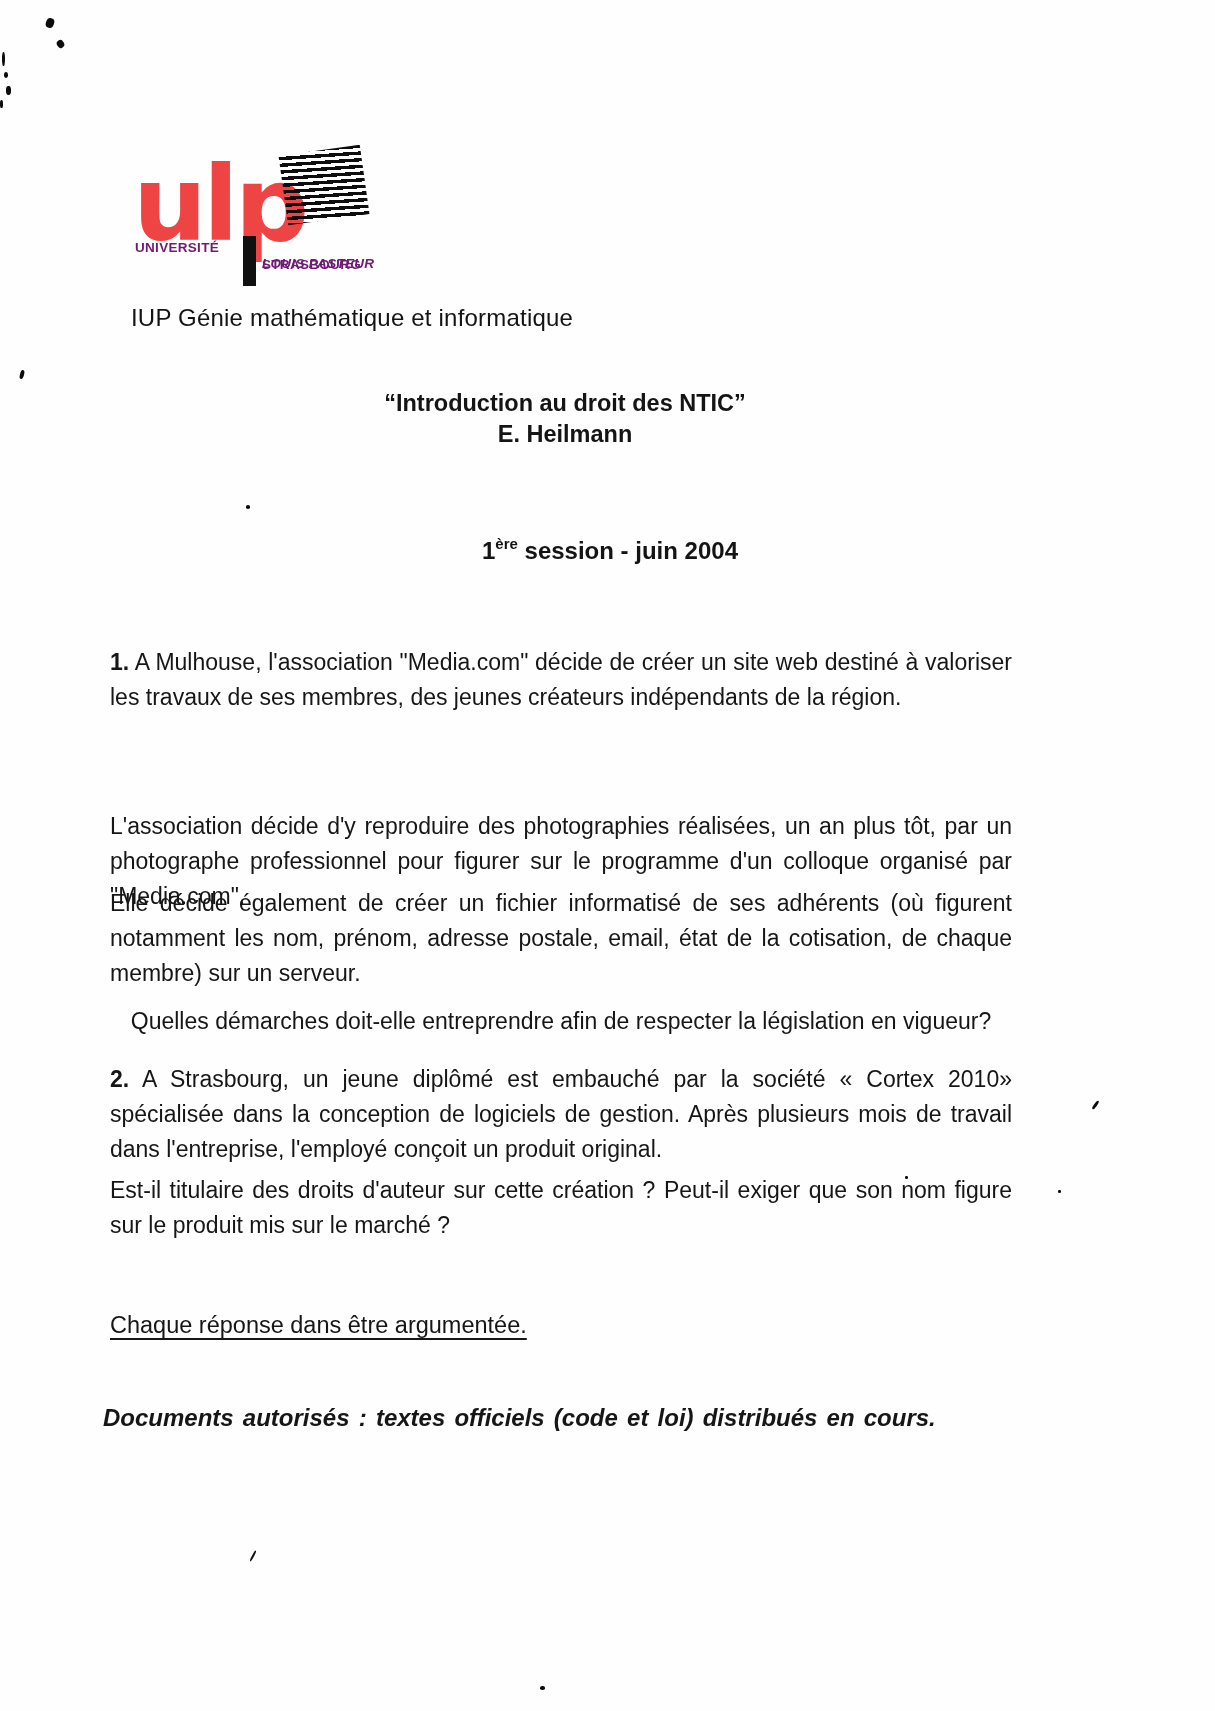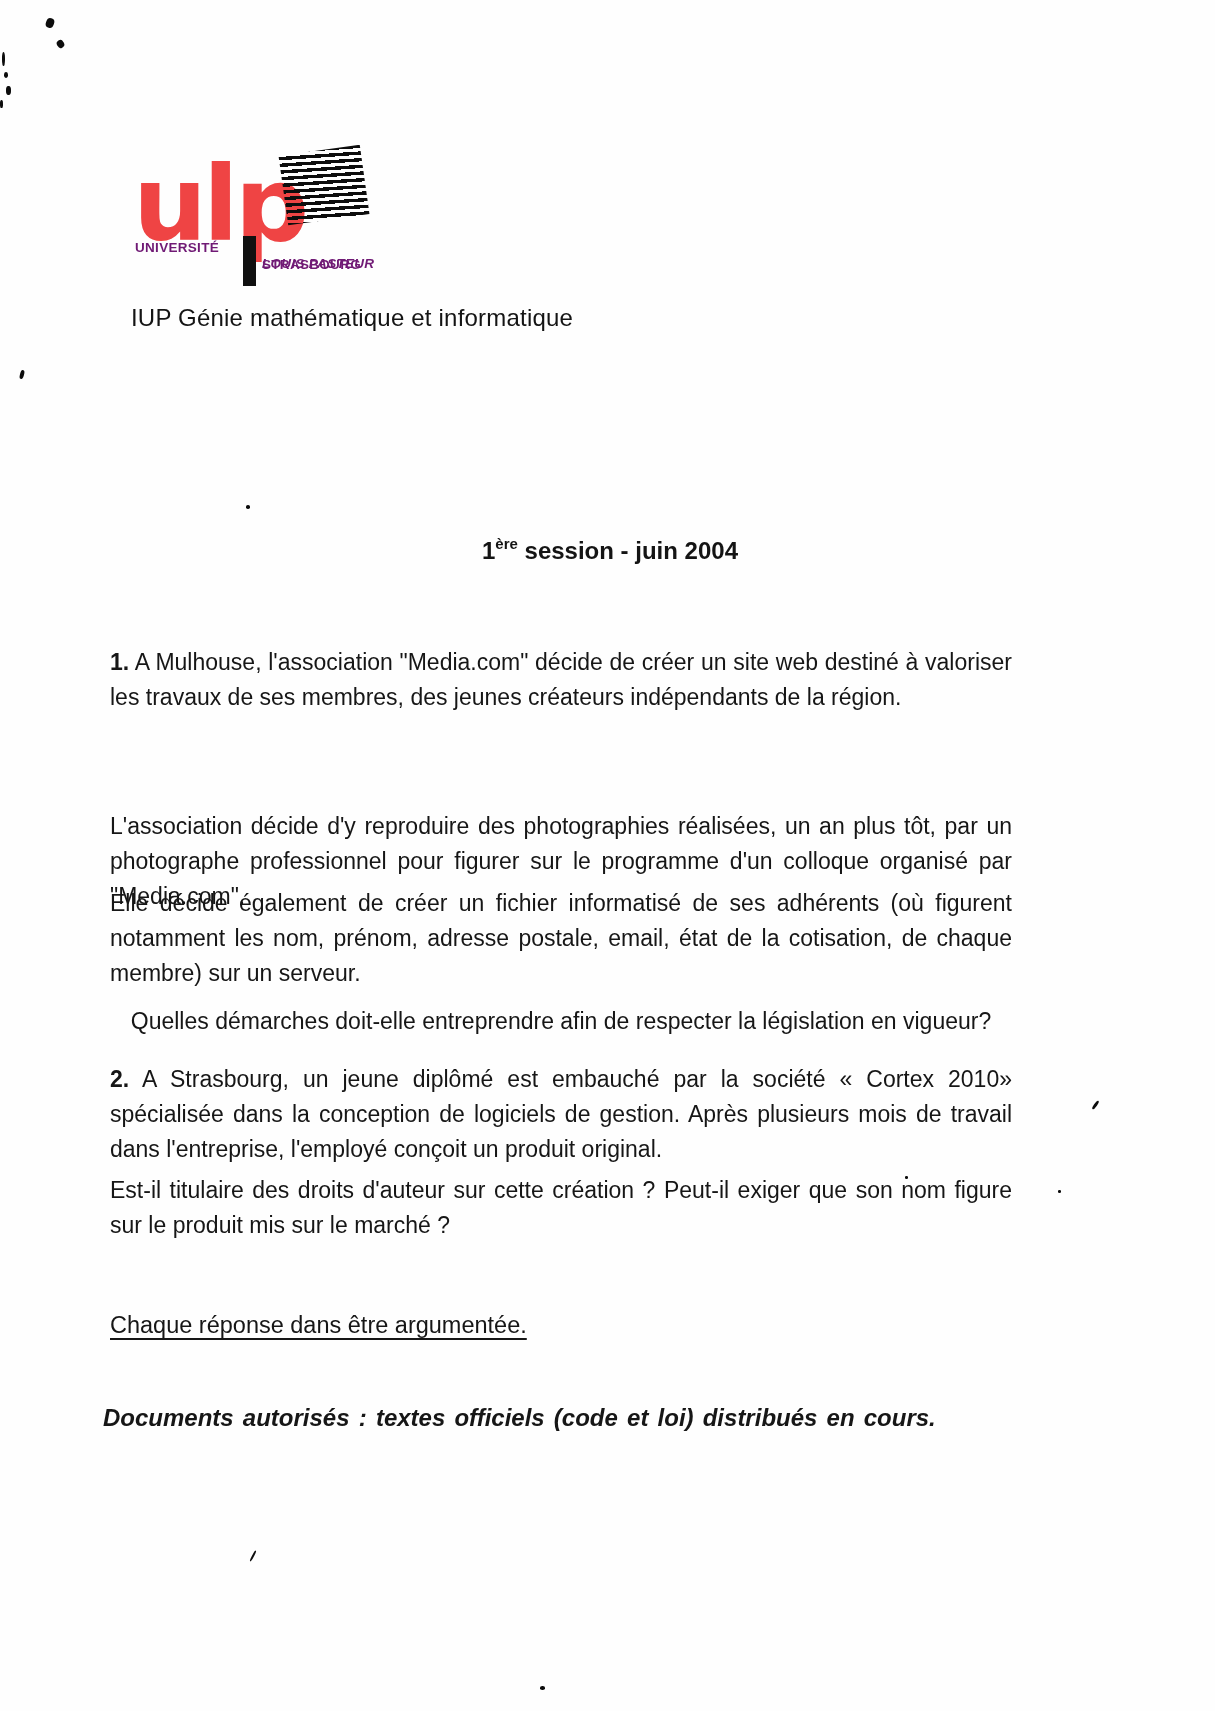--- a/index.html
+++ b/index.html
@@ -97,20 +97,24 @@
     <span class="logo-acronym">ulp</span>
     <span class="logo-bar"></span>
     <span class="logo-emblem"></span>
     <span class="logo-small logo-univ">UNIVERSITÉ</span>
     <span class="logo-small logo-lp">LOUIS PASTEUR</span>
     <span class="logo-small logo-sb">STRASBOURG</span>
   </div>
 
   <div class="dept">IUP Génie mathématique et informatique</div>
 
+  <div class="title-block">
+    <div>“Introduction au droit des NTIC”</div>
+    <div>E. Heilmann</div>
+  </div>
 
   <div class="session"><span>1</span><sup>ère</sup><span> session - juin 2004</span></div>
 
   <p class="bp p1"><b>1.</b><span> A Mulhouse, l'association "Media.com" décide de créer un site web destiné à valoriser les travaux de ses membres, des jeunes créateurs indépendants de la région.</span></p>
 
   <p class="bp p2">L'association décide d'y reproduire des photographies réalisées, un an plus tôt, par un photographe professionnel pour figurer sur le programme d'un colloque organisé par "Media.com".</p>
 
   <p class="bp p3">Elle décide également de créer un fichier informatisé de ses adhérents (où figurent notamment les nom, prénom, adresse postale, email, état de la cotisation, de chaque membre) sur un serveur.</p>
 
   <p class="bp pq1">Quelles démarches doit-elle entreprendre afin de respecter la législation en vigueur?</p>

